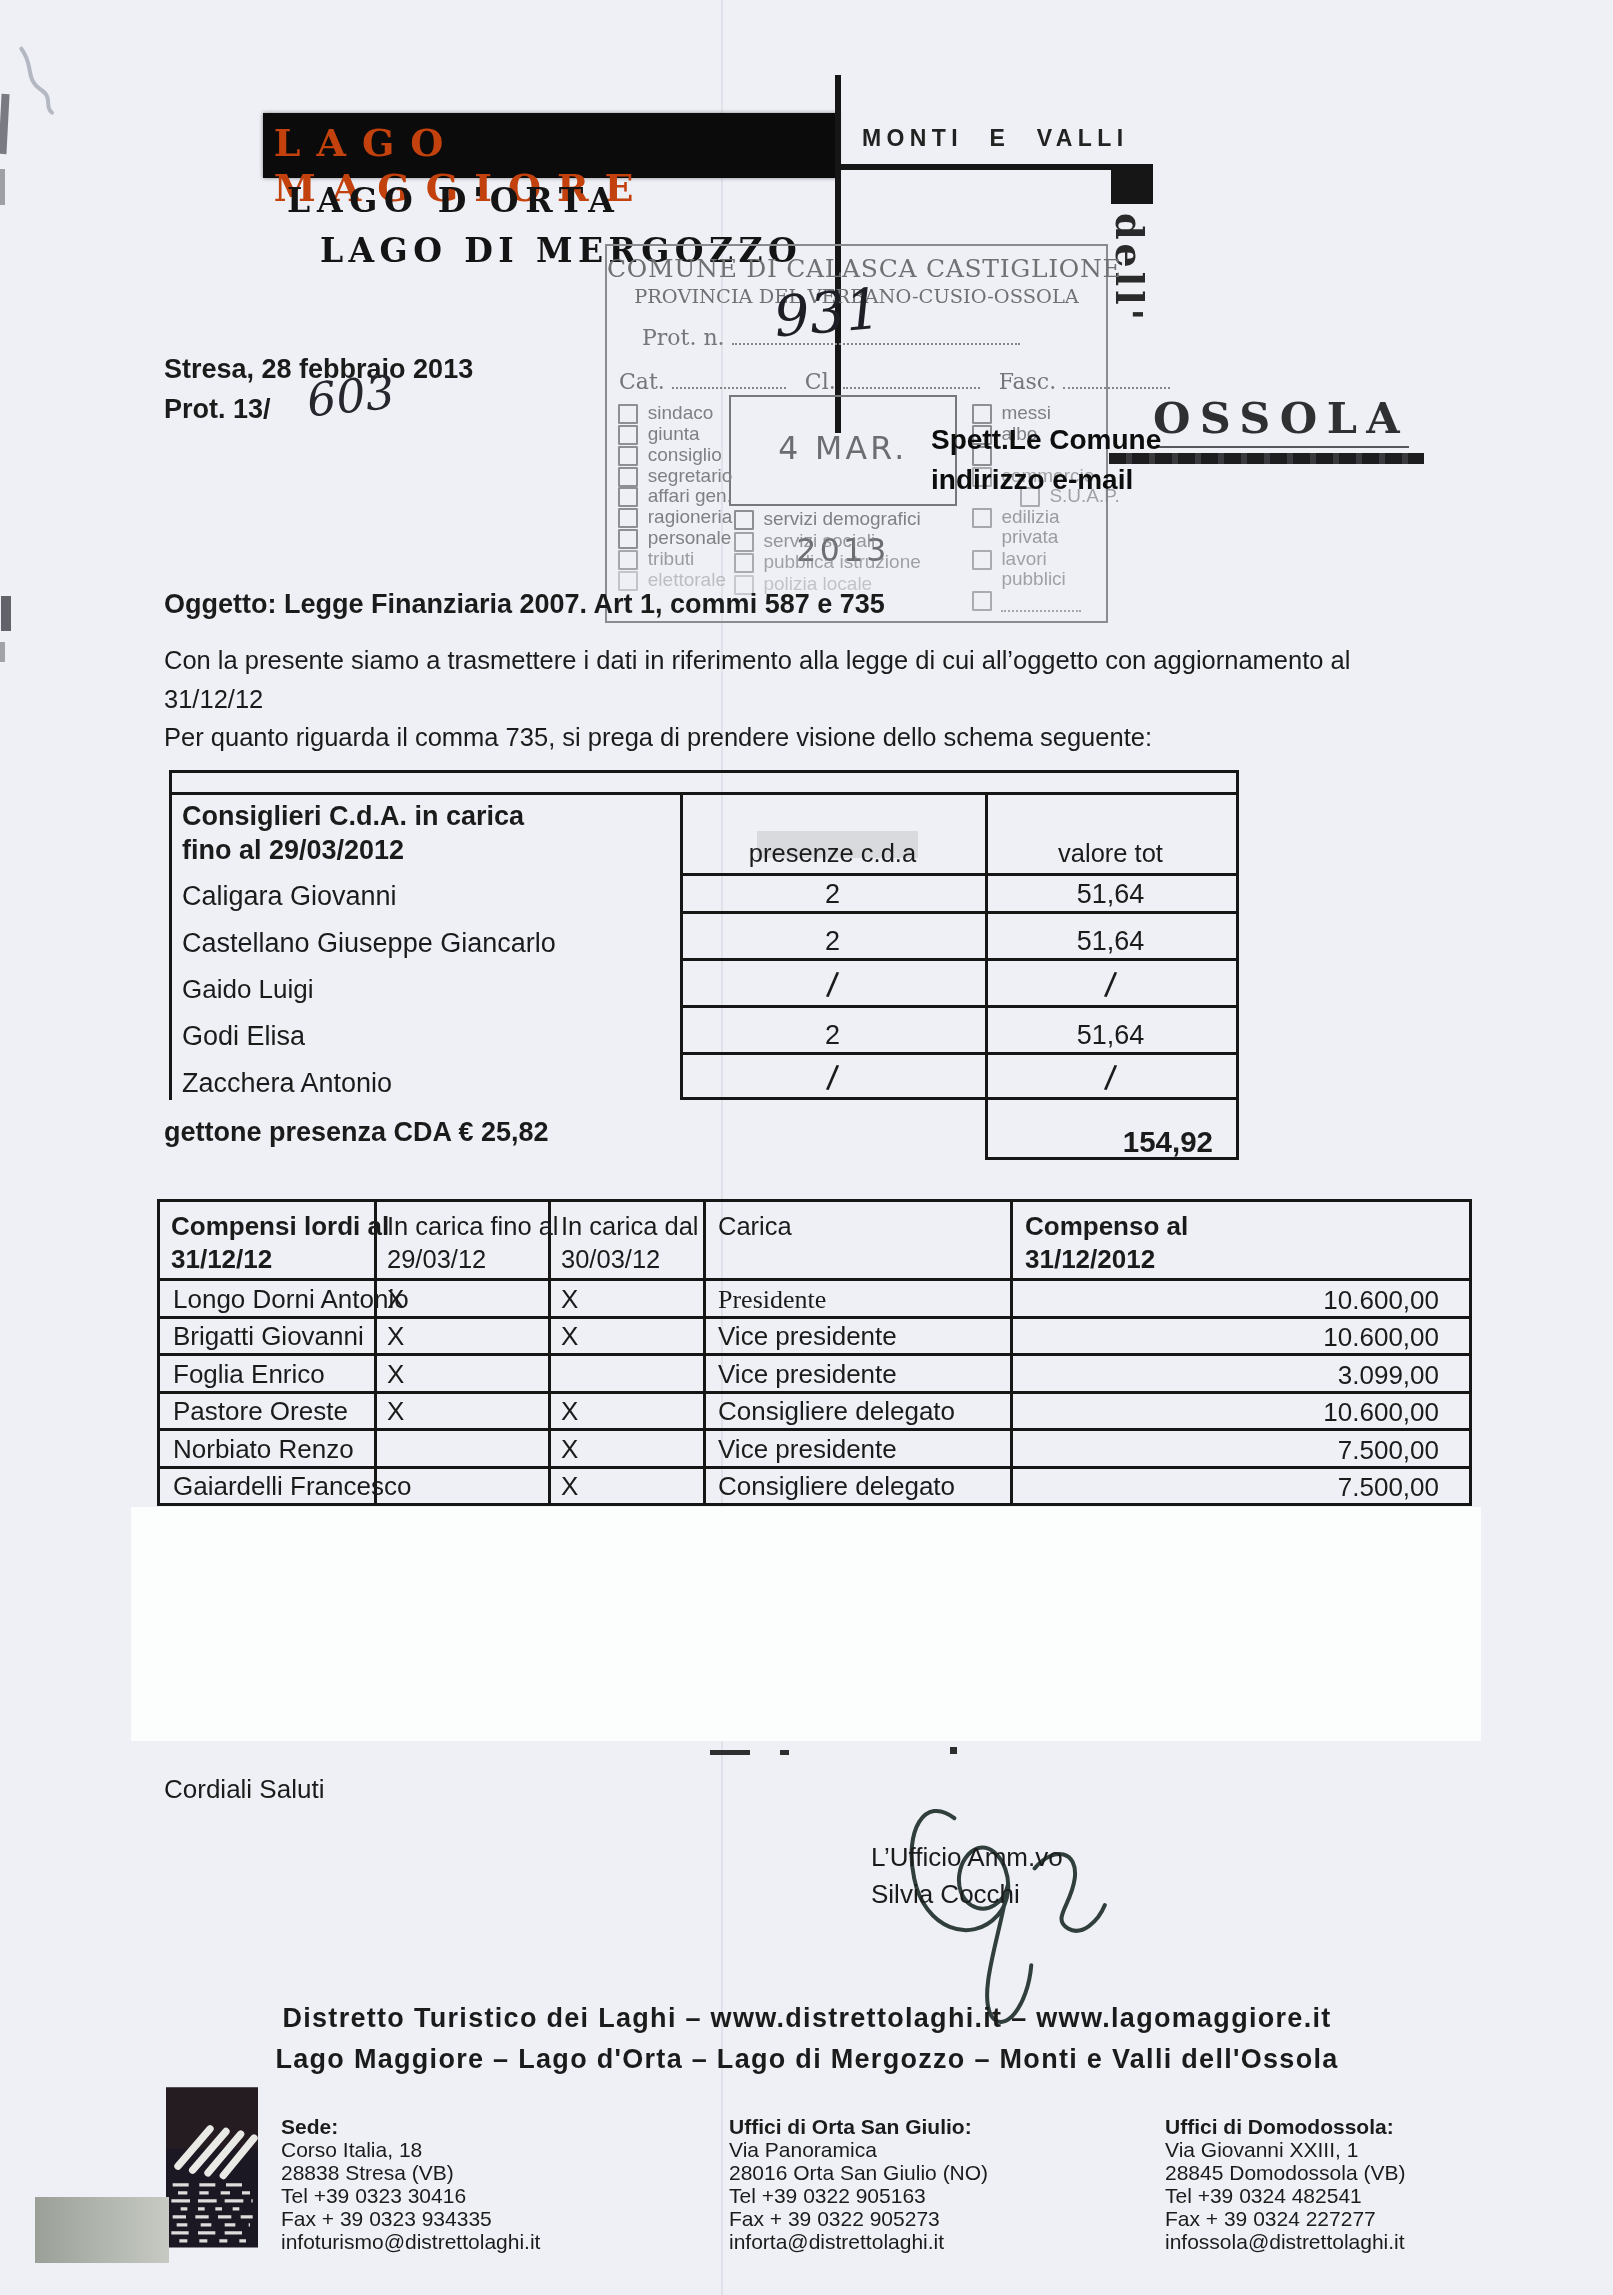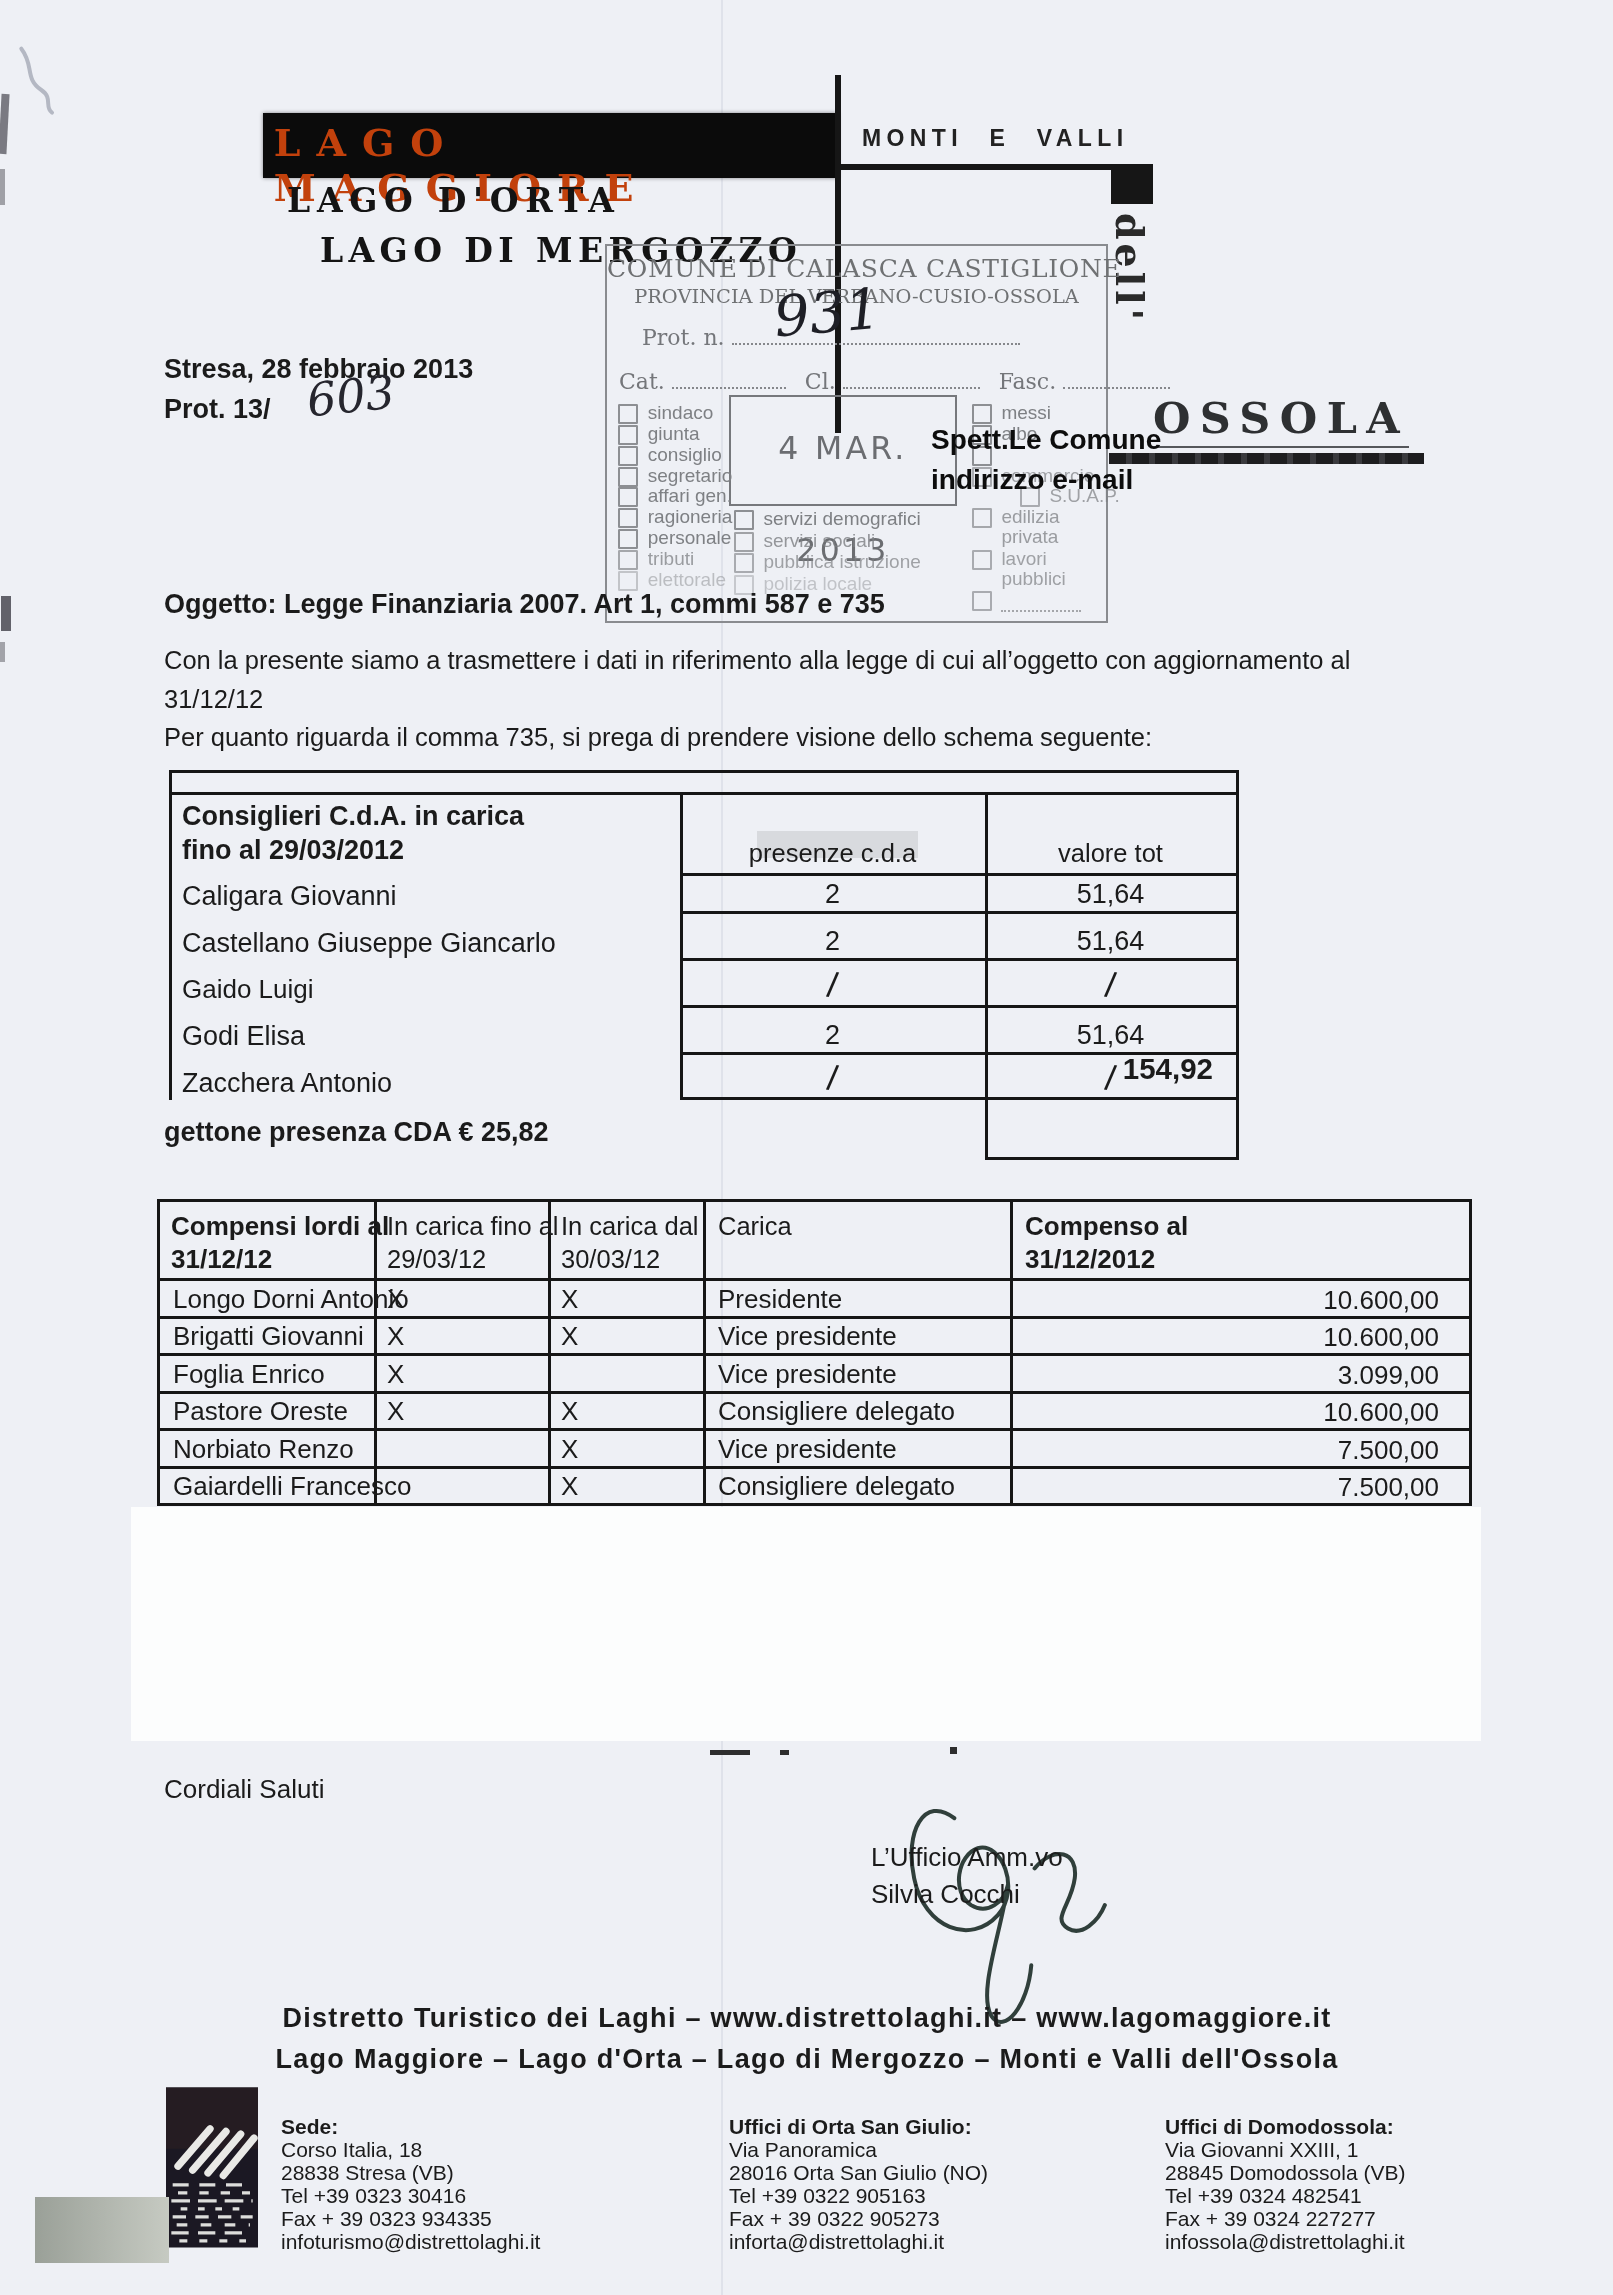--- a/index.html
+++ b/index.html
@@ -201,21 +201,21 @@
   <div class="txt" style="left:182px;top:1021px;font-size:27px;">Godi Elisa</div>
   <div class="cell-center" style="left:680px;top:1020px;width:305px;font-size:27px;">2</div>
   <div class="cell-center" style="left:985px;top:1020px;width:251px;font-size:27px;">51,64</div>
   <div class="line" style="left:680px;top:1052px;width:559px;height:3.3px;"></div>
 
   <div class="txt" style="left:182px;top:1068px;font-size:27px;">Zacchera Antonio</div>
   <div class="cell-center" style="left:680px;top:1058px;width:305px;font-size:35px;transform:rotate(8deg);">/</div>
   <div class="cell-center" style="left:985px;top:1058px;width:251px;font-size:35px;transform:rotate(8deg);">/</div>
   <div class="line" style="left:680px;top:1097px;width:559px;height:3.3px;"></div>
 
-  <div class="cell-right b" style="left:985px;top:1052px;width:228px;font-size:29.5px;">154,92</div>
+  <div class="cell-right b" style="left:985px;top:1125px;width:228px;font-size:29.5px;">154,92</div>
   <div class="line" style="left:985px;top:1157px;width:254px;height:3.3px;"></div>
 
   <div class="txt b" style="left:164px;top:1117px;font-size:27px;">gettone presenza  CDA € 25,82</div>
 
   <div class="line" style="left:157px;top:1199px;width:1314px;height:3.3px;"></div>
   <div class="line" style="left:157px;top:1278px;width:1314px;height:3.3px;"></div>
   <div class="line" style="left:157px;top:1316px;width:1314px;height:2.7px;"></div>
   <div class="line" style="left:157px;top:1353px;width:1314px;height:2.7px;"></div>
   <div class="line" style="left:157px;top:1391px;width:1314px;height:2.7px;"></div>
   <div class="line" style="left:157px;top:1428px;width:1314px;height:2.7px;"></div>
@@ -234,21 +234,21 @@
   <div class="txt" style="left:387px;top:1245px;font-size:25.5px;">29/03/12</div>
   <div class="txt" style="left:561px;top:1212px;font-size:25.5px;">In carica dal</div>
   <div class="txt" style="left:561px;top:1245px;font-size:25.5px;">30/03/12</div>
   <div class="txt" style="left:718px;top:1212px;font-size:25.5px;">Carica</div>
   <div class="txt b" style="left:1025px;top:1212px;font-size:26px;">Compenso al</div>
   <div class="txt b" style="left:1025px;top:1245px;font-size:26px;">31/12/2012</div>
 
   <div class="txt" style="left:173px;top:1285px;font-size:26px;">Longo Dorni Antonio</div>
   <div class="txt" style="left:387px;top:1285px;font-size:26px;">X</div>
   <div class="txt" style="left:561px;top:1285px;font-size:26px;">X</div>
-  <div class="txt" style="left:718px;top:1285px;font-size:26px;">Presidente</div>
+  <div class="txt" style="left:718px;top:1285px;font-size:26px;font-family:Liberation Serif, serif;">Presidente</div>
   <div class="cell-right" style="left:1010px;top:1285px;width:429px;font-size:26px;">10.600,00</div>
 
   <div class="txt" style="left:173px;top:1322px;font-size:26px;">Brigatti Giovanni</div>
   <div class="txt" style="left:387px;top:1322px;font-size:26px;">X</div>
   <div class="txt" style="left:561px;top:1322px;font-size:26px;">X</div>
   <div class="txt" style="left:718px;top:1322px;font-size:26px;">Vice presidente</div>
   <div class="cell-right" style="left:1010px;top:1322px;width:429px;font-size:26px;">10.600,00</div>
 
   <div class="txt" style="left:173px;top:1360px;font-size:26px;">Foglia Enrico</div>
   <div class="txt" style="left:387px;top:1360px;font-size:26px;">X</div>

